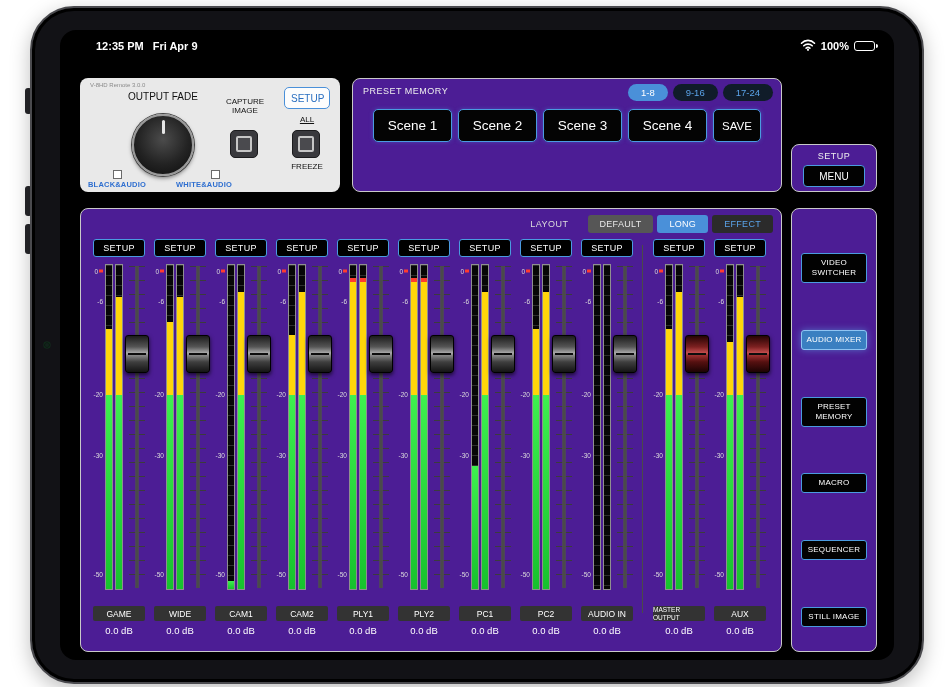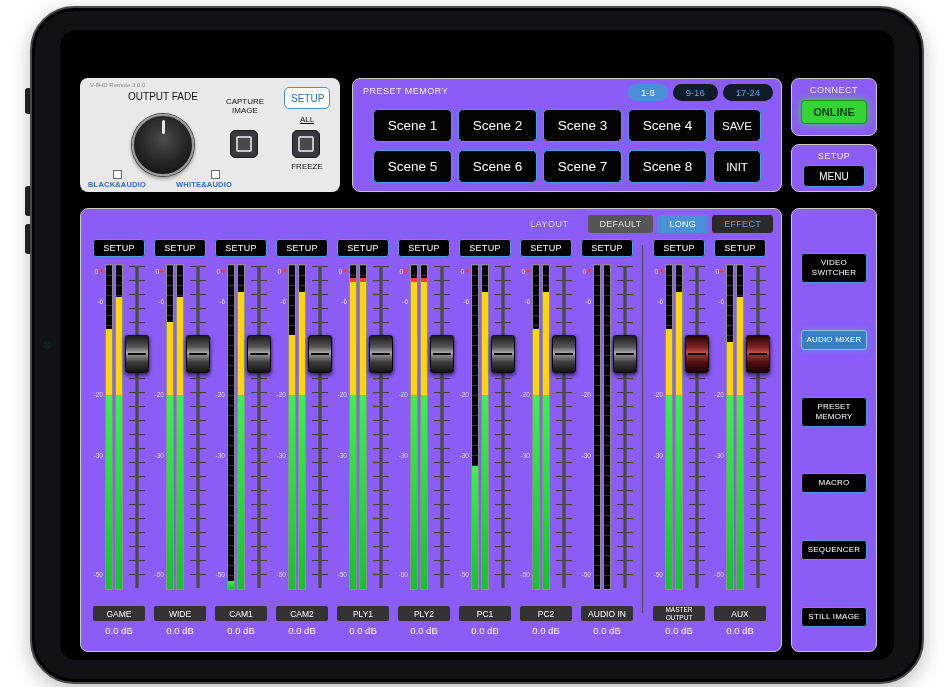--- a/index.html
+++ b/index.html
@@ -21,21 +21,21 @@
              align-items:center;color:#fff;font-size:11px;font-weight:700;
              padding:0 16px 0 36px;box-sizing:border-box;}
   .sb-left{display:flex;gap:9px;}
   .sb-right{margin-left:auto;display:flex;align-items:center;gap:5px;}
   .bat{display:flex;align-items:center;}
   .bat-body{width:21px;height:10px;border:1px solid #fff;border-radius:3px;padding:1px;box-sizing:border-box;}
   .bat-fill{width:100%;height:100%;background:#fff;border-radius:1px;}
   .bat-nub{width:2px;height:4px;background:#fff;margin-left:1px;border-radius:0 2px 2px 0;}
 
   
-  .panel{position:absolute;border:1px solid #c9c9c9;border-radius:8px;box-sizing:border-box;background:#8b5cf6;}
+  .panel{position:absolute;border:1px solid #c9c9c9;border-radius:8px;box-sizing:border-box;background:#4c1d95;}
   .ptitle{color:#eee;font-size:9px;letter-spacing:.5px;}
 
   
   .fade-panel{position:absolute;left:20px;top:48px;width:260px;height:114px;background:#e9e9e9;
               border-radius:8px;color:#111;}
   .version{position:absolute;left:10px;top:4px;font-size:6px;color:#8a8a8a;}
   .fade-title{position:absolute;left:40px;top:13px;width:86px;text-align:center;font-size:10px;color:#111;}
   .knob{position:absolute;left:52px;top:36px;width:58px;height:58px;border-radius:50%;
         background:radial-gradient(circle at 50% 40%,#4c4c4c 0%,#232323 55%,#0b0b0b 100%);
         border:2px solid #9a9a9a;box-shadow:0 0 0 1px #444,0 2px 4px rgba(0,0,0,.5);}
@@ -107,21 +107,21 @@
   .fticks{position:absolute;left:50%;transform:translateX(-50%);width:16px;top:2px;bottom:2px;
           background:repeating-linear-gradient(to bottom,#3c3c3c 0 1px,transparent 1px 14px);}
   .ftrack{position:absolute;left:50%;transform:translateX(-50%);top:2px;bottom:2px;width:3px;
           background:#3a3a3a;border-left:1px solid #5a5a5a;border-right:1px solid #5a5a5a;box-sizing:border-box;}
   .fknob{position:absolute;left:50%;top:27.5%;transform:translate(-50%,-50%);width:22px;height:36px;
          border-radius:3px;border:1px solid #000;box-shadow:0 2px 4px rgba(0,0,0,.7);
          background:linear-gradient(180deg,#1c1c1c 0%,#555 30%,#a8a8a8 47%,#8a8a8a 53%,#3f3f3f 72%,#141414 100%);}
   .fknob::after{content:"";position:absolute;left:2px;right:2px;top:50%;height:2px;margin-top:-1px;background:#0c0c0c;}
   .fknob.red{background:linear-gradient(180deg,#250404 0%,#7c2020 30%,#c44d4d 47%,#9e3030 53%,#551010 72%,#1c0303 100%);}
   .chname{margin-top:16px;width:52px;height:15px;background:#333;border-radius:2px;color:#fff;
-          font-size:8.5px;display:flex;align-items:center;justify-content:center;text-align:center;}
+          font-size:8.5px;display:flex;align-items:center;justify-content:center;text-align:left;}
   .chname.sm{font-size:6.5px;line-height:1.15;}
   .chval{margin-top:4px;font-size:9.5px;color:#fff;}
 
   
   .sidebar{left:731px;top:178px;width:86px;height:444px;display:flex;flex-direction:column;
            justify-content:space-between;padding:44px 9px 24px;box-sizing:border-box;}
   .nav-btn{width:100%;background:#020202;border:1.5px solid #4a9be0;border-radius:3px;color:#fff;
            font-size:8px;line-height:1.25;padding:4px 3px;font-family:inherit;letter-spacing:.2px;}
   .nav-btn.sel{background:#3a7fc1;border-color:#8ec4f2;box-shadow:0 0 7px rgba(90,160,230,.6);}
 </style>
@@ -129,20 +129,41 @@
 <body>
 
 <div class="hw-btn" style="top:88px;height:26px;"></div>
 <div class="hw-btn" style="top:186px;height:30px;"></div>
 <div class="hw-btn" style="top:224px;height:30px;"></div>
 
 <div class="ipad">
   <div class="cam"></div>
   <div class="screen">
 
+    <div class="statusbar">
+      <div class="sb-left">
+        <span>12:35 PM</span>
+        <span>Fri Apr 9</span>
+      </div>
+      <div class="sb-right">
+        <span>
+          <svg width="16" height="12" viewBox="0 0 16 12">
+            <path d="M1.5 4.2 A9 9 0 0 1 14.5 4.2" stroke="#fff" stroke-width="1.6" fill="none" stroke-linecap="round"></path>
+            <path d="M3.8 6.8 A6 6 0 0 1 12.2 6.8" stroke="#fff" stroke-width="1.6" fill="none" stroke-linecap="round"></path>
+            <path d="M6.1 9.2 A3 3 0 0 1 9.9 9.2" stroke="#fff" stroke-width="1.6" fill="none" stroke-linecap="round"></path>
+            <circle cx="8" cy="10.8" r="1.1" fill="#fff"></circle>
+          </svg>
+        </span>
+        <span>100%</span>
+        <span class="bat">
+          <span class="bat-body"><span class="bat-fill"></span></span>
+            <span class="bat-nub"></span>
+        </span>
+      </div>
+    </div>
 
     <div class="fade-panel">
       <div class="version">V-8HD Remote 3.0.0</div>
       <div class="fade-title">OUTPUT FADE</div>
       <div class="knob"></div>
       <div class="sq" style="left:33px;top:92px;"></div>
       <div class="sq" style="left:131px;top:92px;"></div>
       <div class="fade-smalllabel" style="left:141px;top:19px;">CAPTURE IMAGE</div>
       <div class="darkbtn" style="left:150px;top:52px;"></div>
       <button class="fade-setup">SETUP</button>
@@ -161,34 +182,23 @@
           <button class="tab">17-24</button>
         </div>
       <div class="preset-body" id="preset-body">
           <div class="scene-row">
             <button class="scene-btn">Scene 1</button>
             <button class="scene-btn">Scene 2</button>
             <button class="scene-btn">Scene 3</button>
             <button class="scene-btn">Scene 4</button>
             <button class="preset-action">SAVE</button>
           </div>
-          <div class="scene-row">
-            <button class="scene-btn">Scene 5</button>
-            <button class="scene-btn">Scene 6</button>
-            <button class="scene-btn">Scene 7</button>
-            <button class="scene-btn">Scene 8</button>
-            <button class="preset-action">INIT</button>
-          </div>
         </div>
     </div>
 
-    <div class="panel connect-panel">
-      <span class="ptitle minit">CONNECT</span>
-      <button class="online-btn">ONLINE</button>
-    </div>
 
     <div class="panel setup-panel">
       <span class="ptitle minit">SETUP</span>
       <button class="menu-btn">MENU</button>
     </div>
 
     <div class="panel mixer-panel">
       <div class="layoutbar">
         <span class="layout-label">LAYOUT</span>
         <span id="layout-opts" style="display:flex;gap:4px;">

